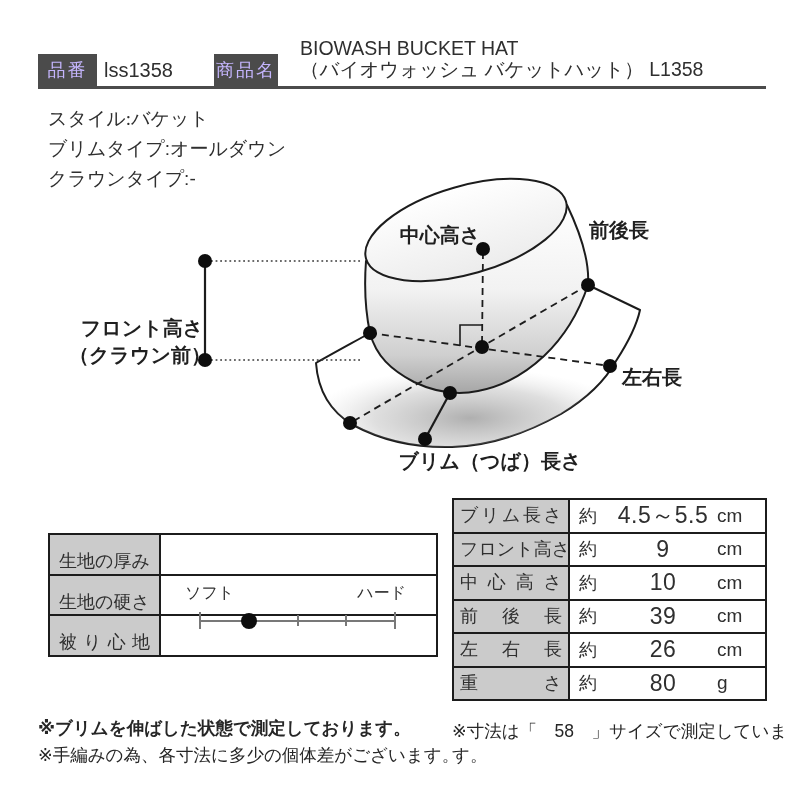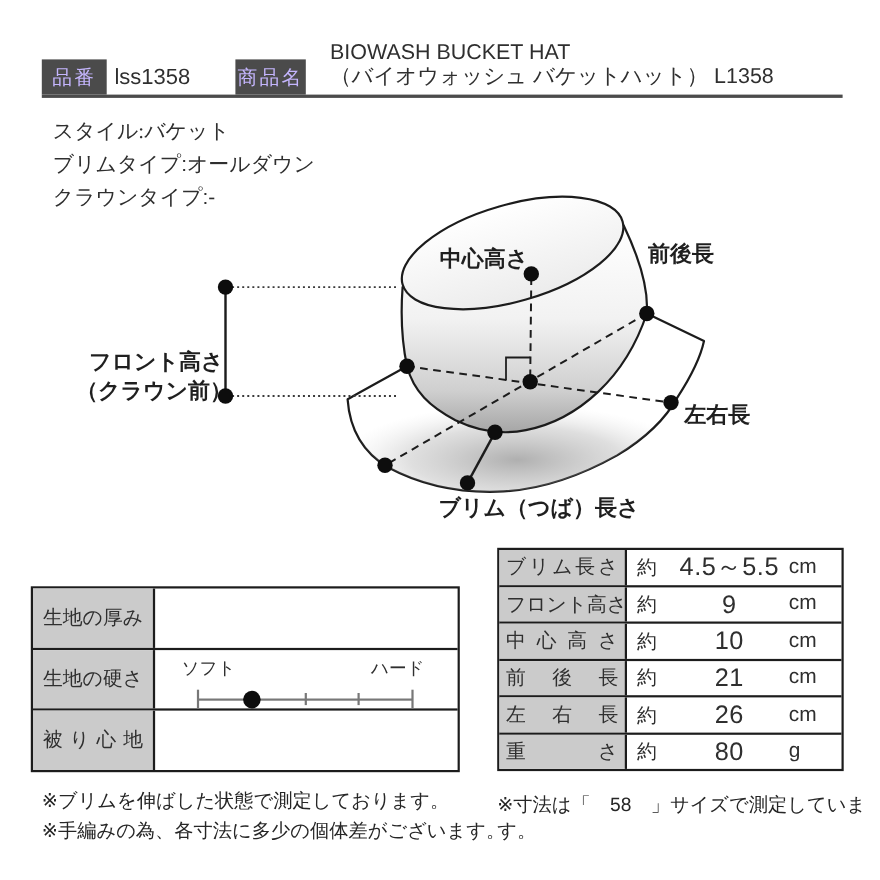--- a/index.html
+++ b/index.html
@@ -19,21 +19,21 @@
   #prod-name{left:300px;top:38px;font-size:19.5px;line-height:21px;}
   #hdr-rule{left:38px;top:86px;width:728px;height:2.5px;background:#4b4b4b;}
   
   .attr{left:48px;font-size:19px;}
   #attr-style{top:106px;font-family:Liberation Serif, serif;} #attr-brim{top:136px;} #attr-crown{top:166px;}
   
   #diagram{left:0;top:0;width:800px;height:800px;pointer-events:none;}
   #diagram text{font-family:"Liberation Sans","DejaVu Sans",sans-serif;font-size:20px;font-weight:600;fill:#1f1f1f;}
   
   #fab-table{
-    left:28px;top:533px;width:390px;height:169px;border:2px solid #1c1c1c;
+    left:48px;top:533px;width:390px;height:124px;border:2px solid #1c1c1c;
     box-sizing:border-box;display:flex;flex-direction:column;
   }
   .fab-row{flex:1;display:flex;border-top:2px solid #1c1c1c;min-height:0;}
   .fab-row:first-child{border-top:none;}
   .fab-label{
     width:111px;background:#cbcbcb;border-right:2px solid #1c1c1c;box-sizing:border-box;
     font-size:18px;line-height:53px;padding:0 9px;white-space:nowrap;overflow:hidden;
     text-align:justify;text-align-last:justify;
   }
   .fab-cell{flex:1;position:relative;}
@@ -55,21 +55,21 @@
     width:116px;background:#cbcbcb;border-right:2px solid #1c1c1c;box-sizing:border-box;
     font-size:18px;line-height:31px;padding:0 6px;white-space:nowrap;overflow:hidden;
     text-align:justify;text-align-last:justify;
   }
   .spec-value{flex:1;display:flex;align-items:center;}
   .spec-approx{width:30px;padding-left:9px;font-size:18px;}
   .spec-num{flex:1;text-align:center;font-size:23px;letter-spacing:0.5px;}
   .spec-unit{width:48px;text-align:left;font-size:19px;}
   
   .note{font-size:17.5px;font-weight:500;color:#262626;}
-  #note1{left:38px;top:716px;} #note2{left:38px;top:743px;} #note3{left:452px;top:719px;}
+  #note1{left:38px;top:716px;font-weight:bold;} #note2{left:38px;top:743px;} #note3{left:452px;top:719px;}
 </style>
 </head>
 <body>
 
 <svg id="diagram" class="abs" viewBox="0 0 800 800">
   <defs>
     <linearGradient id="gradCrown" x1="0" y1="0" x2="0" y2="1">
       <stop offset="0" stop-color="#ffffff"></stop>
       <stop offset="0.45" stop-color="#f2f2f2"></stop>
       <stop offset="0.8" stop-color="#cfcfcf"></stop>
@@ -191,21 +191,21 @@
     <div class="spec-value">
       <span class="spec-approx">約</span>
       <span class="spec-num">10</span>
       <span class="spec-unit">cm</span>
     </div>
   </div>
   <div class="spec-row">
     <div class="spec-label">前後長</div>
     <div class="spec-value">
       <span class="spec-approx">約</span>
-      <span class="spec-num">21</span>
+      <span class="spec-num">39</span>
       <span class="spec-unit">cm</span>
     </div>
   </div>
   <div class="spec-row">
     <div class="spec-label">左右長</div>
     <div class="spec-value">
       <span class="spec-approx">約</span>
       <span class="spec-num">26</span>
       <span class="spec-unit">cm</span>
     </div>

